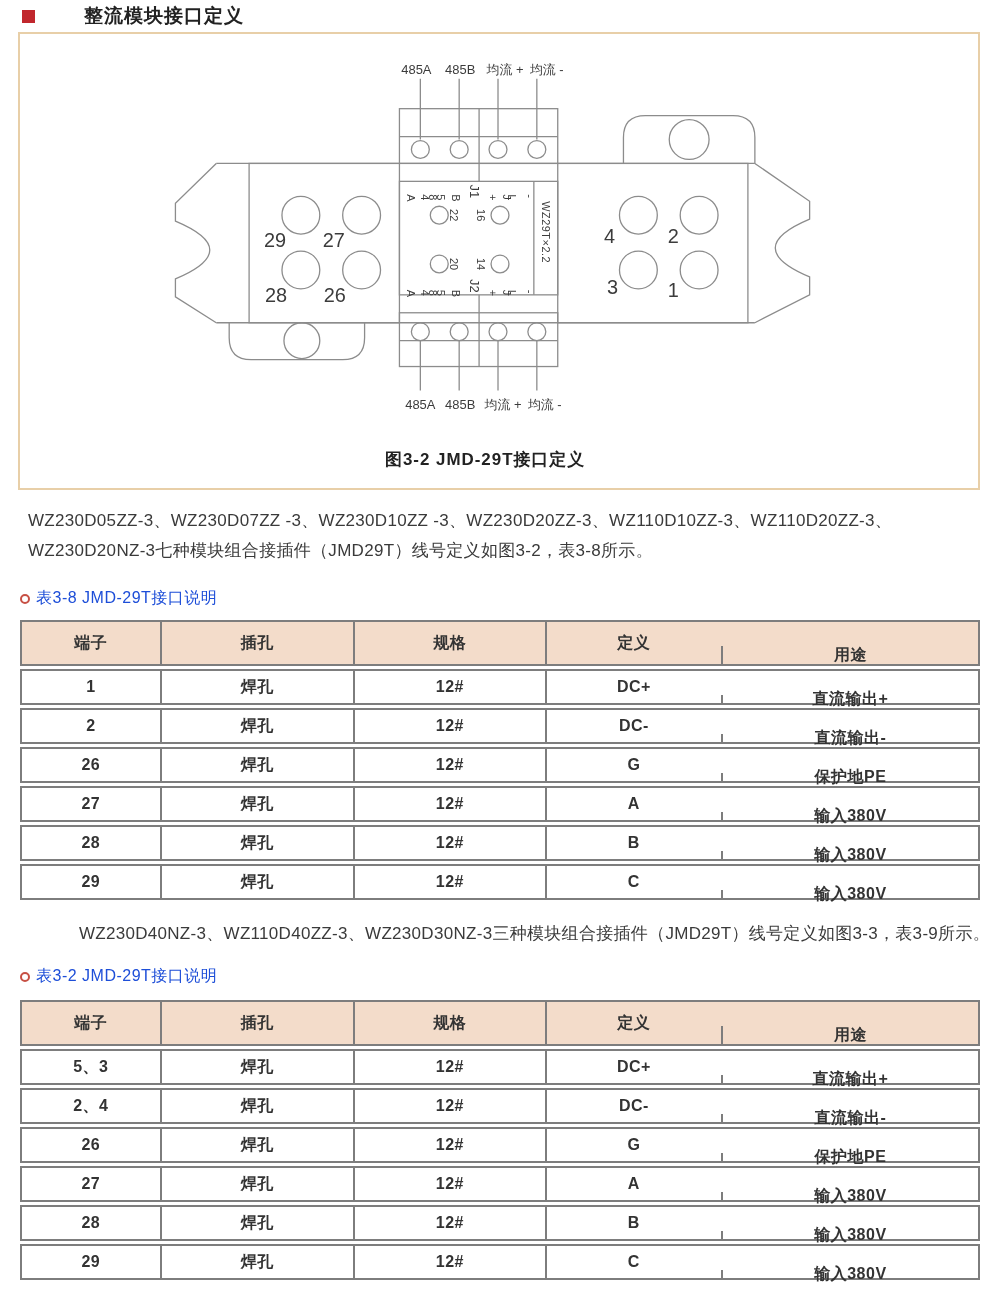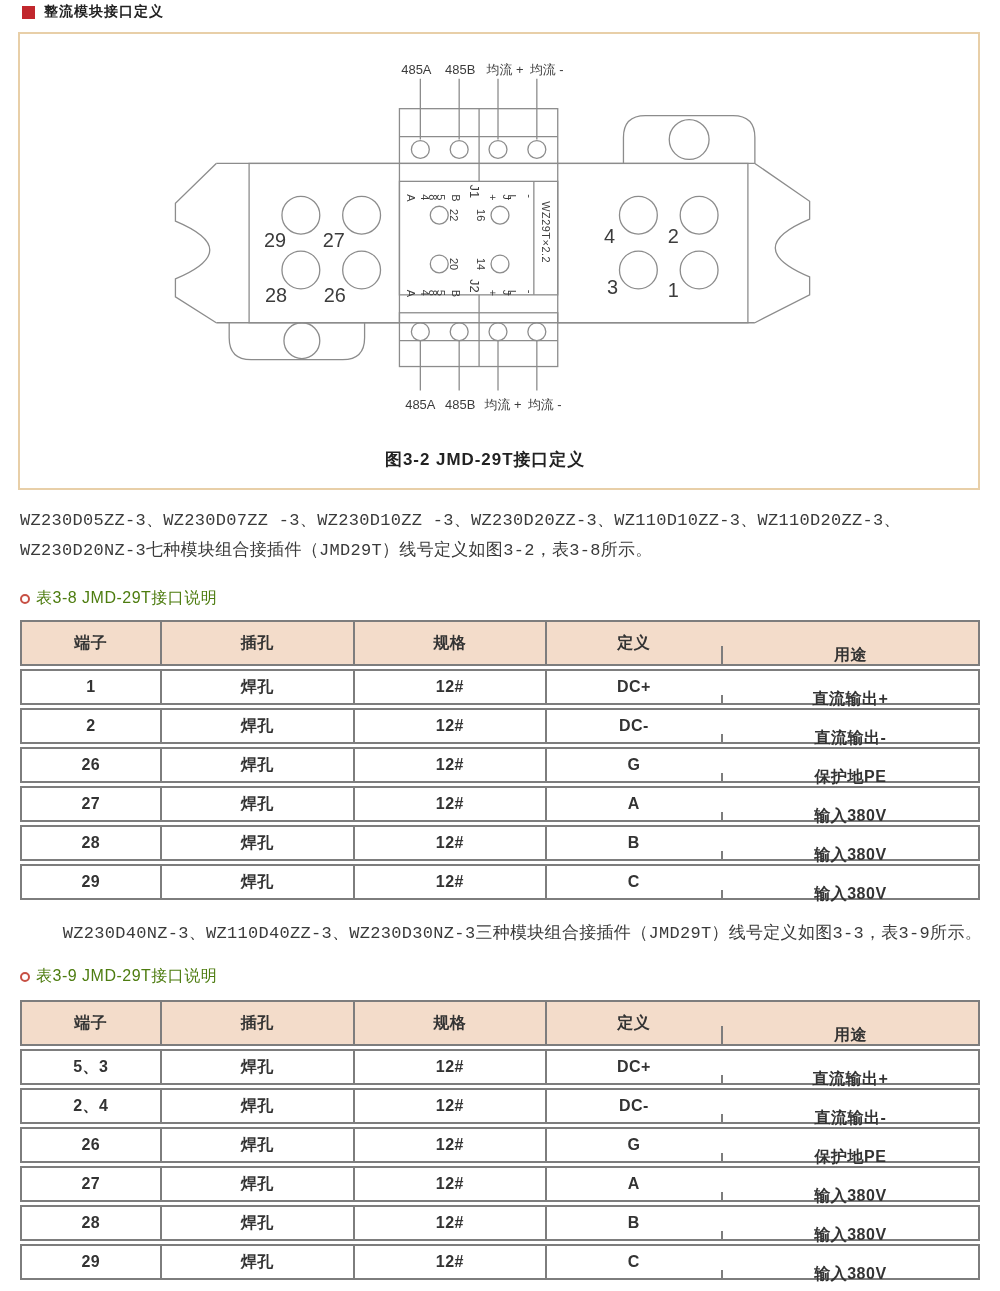--- a/index.html
+++ b/index.html
@@ -6,31 +6,31 @@
     --accent_red:#c1272d; --bullet_ring:#c75044; --figure_border:#e8cfa8;
     --table_header_bg:#f3dcca; --table_border:#7d7d7d; --diagram_line:#8c8c8c; --text:#333;
   }
   *{margin:0;padding:0;box-sizing:border-box;}
   html,body{background:#fff;}
   body{
     width:1000px;height:1291px;position:relative;overflow:hidden;
     font-family:"Liberation Sans","DejaVu Sans",sans-serif;color:var(--text);
   }
   .doc-title{position:absolute;left:22px;top:3px;display:flex;align-items:center;
-    font-size:14px;font-weight:bold;color:#222;letter-spacing:1px;}
+    font-size:19px;font-weight:bold;color:#222;letter-spacing:1px;gap:40px;}
   .red-square{width:13px;height:13px;background:var(--accent_red);margin-right:9px;flex:0 0 auto;}
   .figure-box{position:absolute;left:18px;top:32px;width:962px;height:458px;
     border:2px solid var(--figure_border);background:#fff;}
   .figure-box svg{display:block;}
-  .para{position:absolute;left:20px;width:962px;font-size:17px;line-height:30px;
-    color:#3a3a3a;letter-spacing:.3px;font-family:Liberation Mono, monospace;}
+  .para{position:absolute;left:28px;width:962px;font-size:17px;line-height:30px;
+    color:#3a3a3a;letter-spacing:.3px;}
   .p1{top:506px;}
   .p2{top:919px;text-align:right;}
   .tbl-caption{position:absolute;left:20px;display:flex;align-items:center;
-    font-size:16px;color:#4d7c0f;letter-spacing:.5px;}
+    font-size:16px;color:#1d4ed8;letter-spacing:.5px;}
   .cap38{top:588px;}
   .cap39{top:966px;}
   .ring{width:10px;height:10px;border:2px solid var(--bullet_ring);border-radius:50%;
     margin-right:6px;flex:0 0 auto;background:transparent;}
   .tbl{position:absolute;left:20px;width:960px;font-weight:bold;}
   .t38{top:620px;}
   .t39{top:1000px;}
   .trow{display:flex;border:2px solid var(--table_border);background:#fff;height:36px;margin-top:3px;}
   .trow.head{background:var(--table_header_bg);height:46px;margin-top:0;}
   .tcell{display:flex;align-items:center;justify-content:center;font-size:16px;color:#333;
@@ -241,21 +241,21 @@
         <div class="tcell c3">C</div>
         <div class="tcell c4">输入380V</div>
       </div>
     </div>
 </div>
 
 <p class="para p2">WZ230D40NZ-3、WZ110D40ZZ-3、WZ230D30NZ-3三种模块组合接插件（JMD29T）线号定义如图3-3，表3-9所示。</p>
 
 <div class="tbl-caption cap39">
   <span class="ring"></span>
-  <span>表3-9 JMD-29T接口说明</span>
+  <span>表3-2 JMD-29T接口说明</span>
 </div>
 
 <div class="tbl t39">
   <div class="trow head">
     <div class="tcell c0">端子</div>
     <div class="tcell c1">插孔</div>
     <div class="tcell c2">规格</div>
     <div class="tcell c3">定义</div>
     <div class="tcell c4">用途</div>
   </div>

